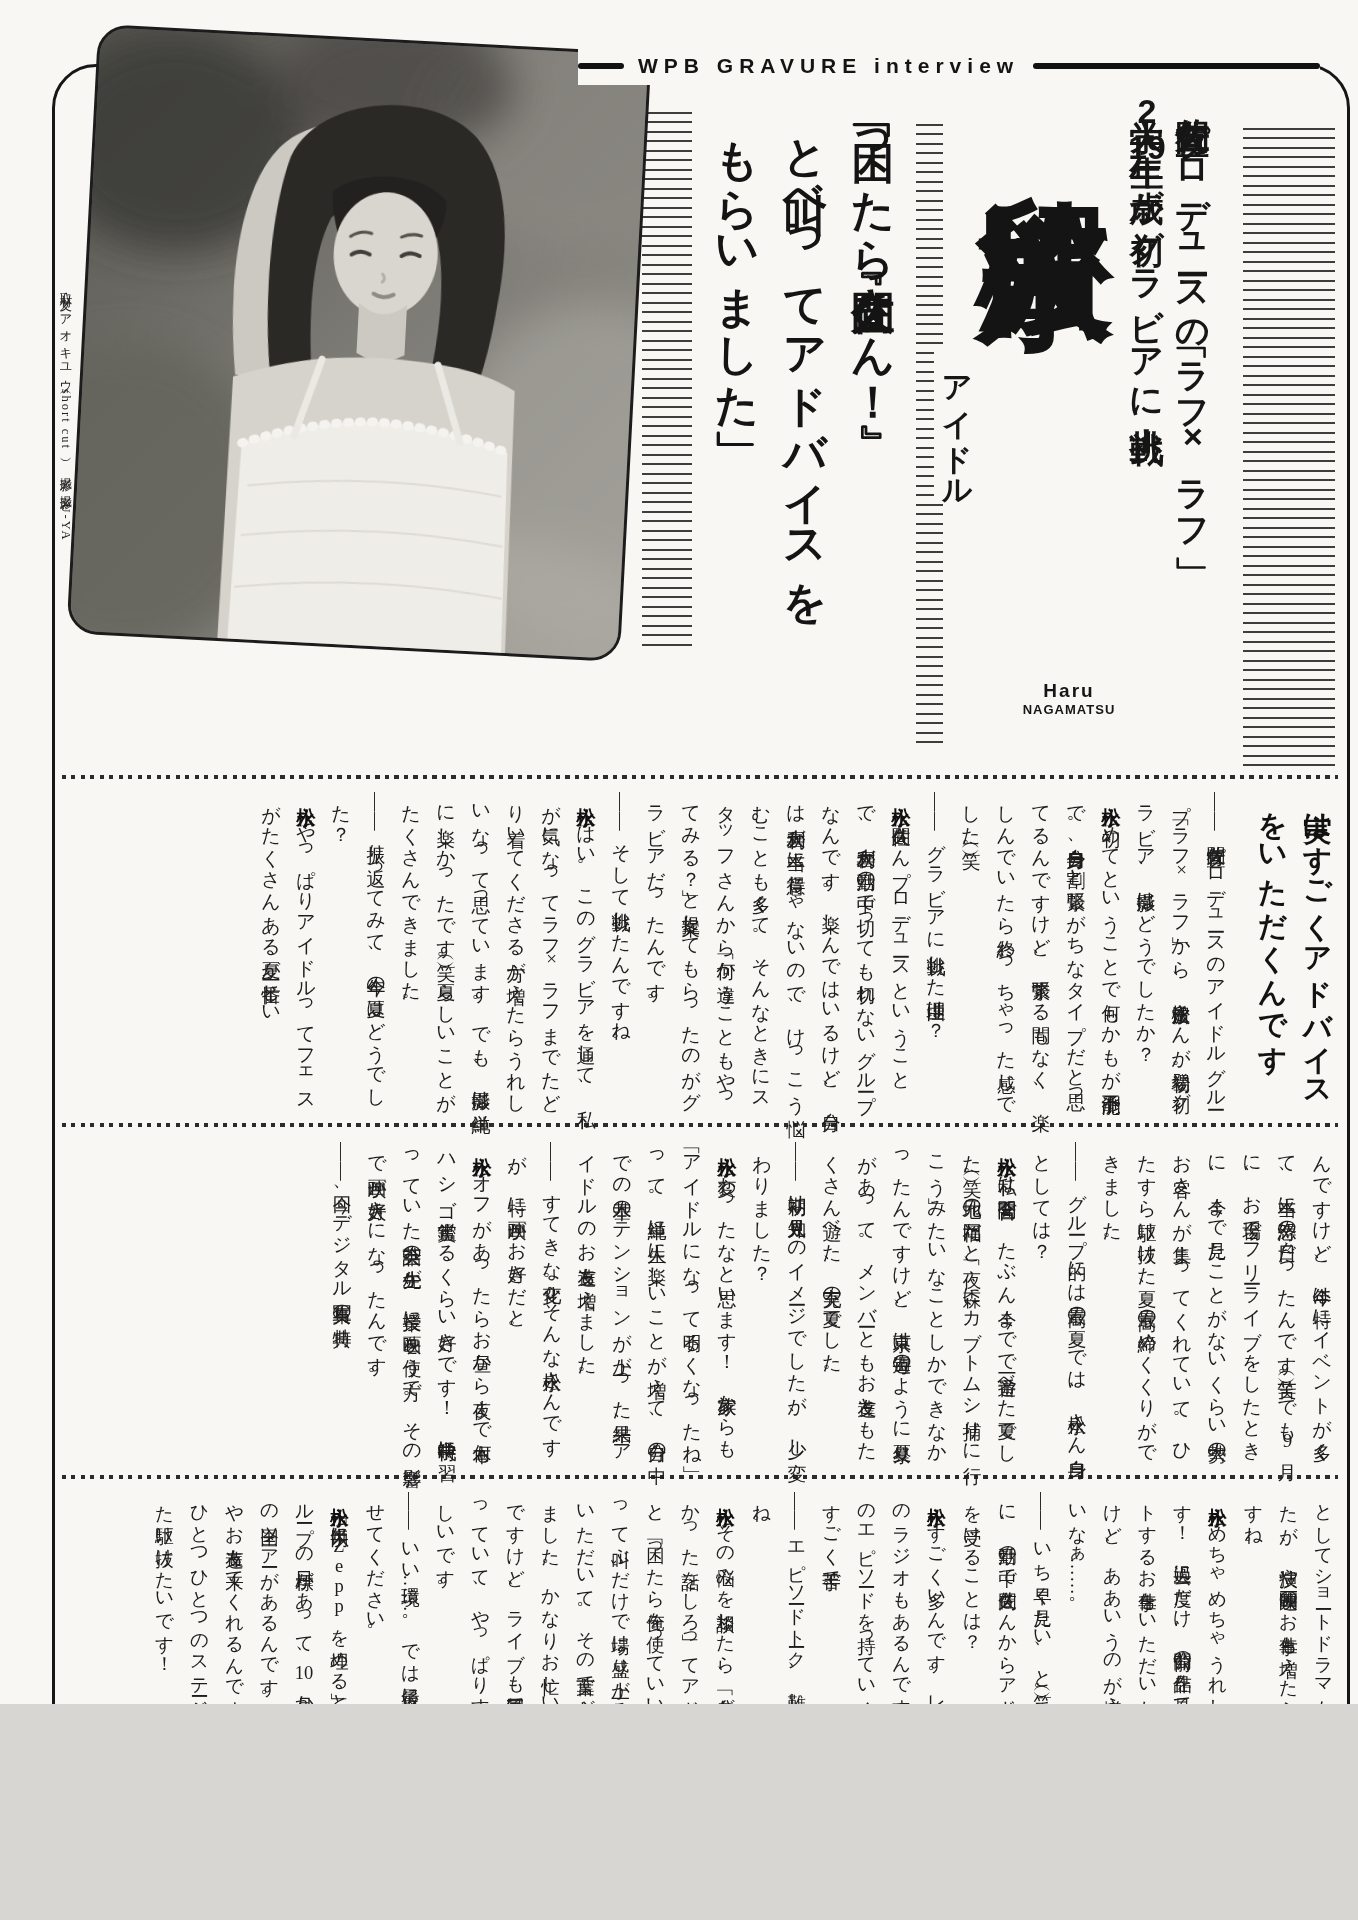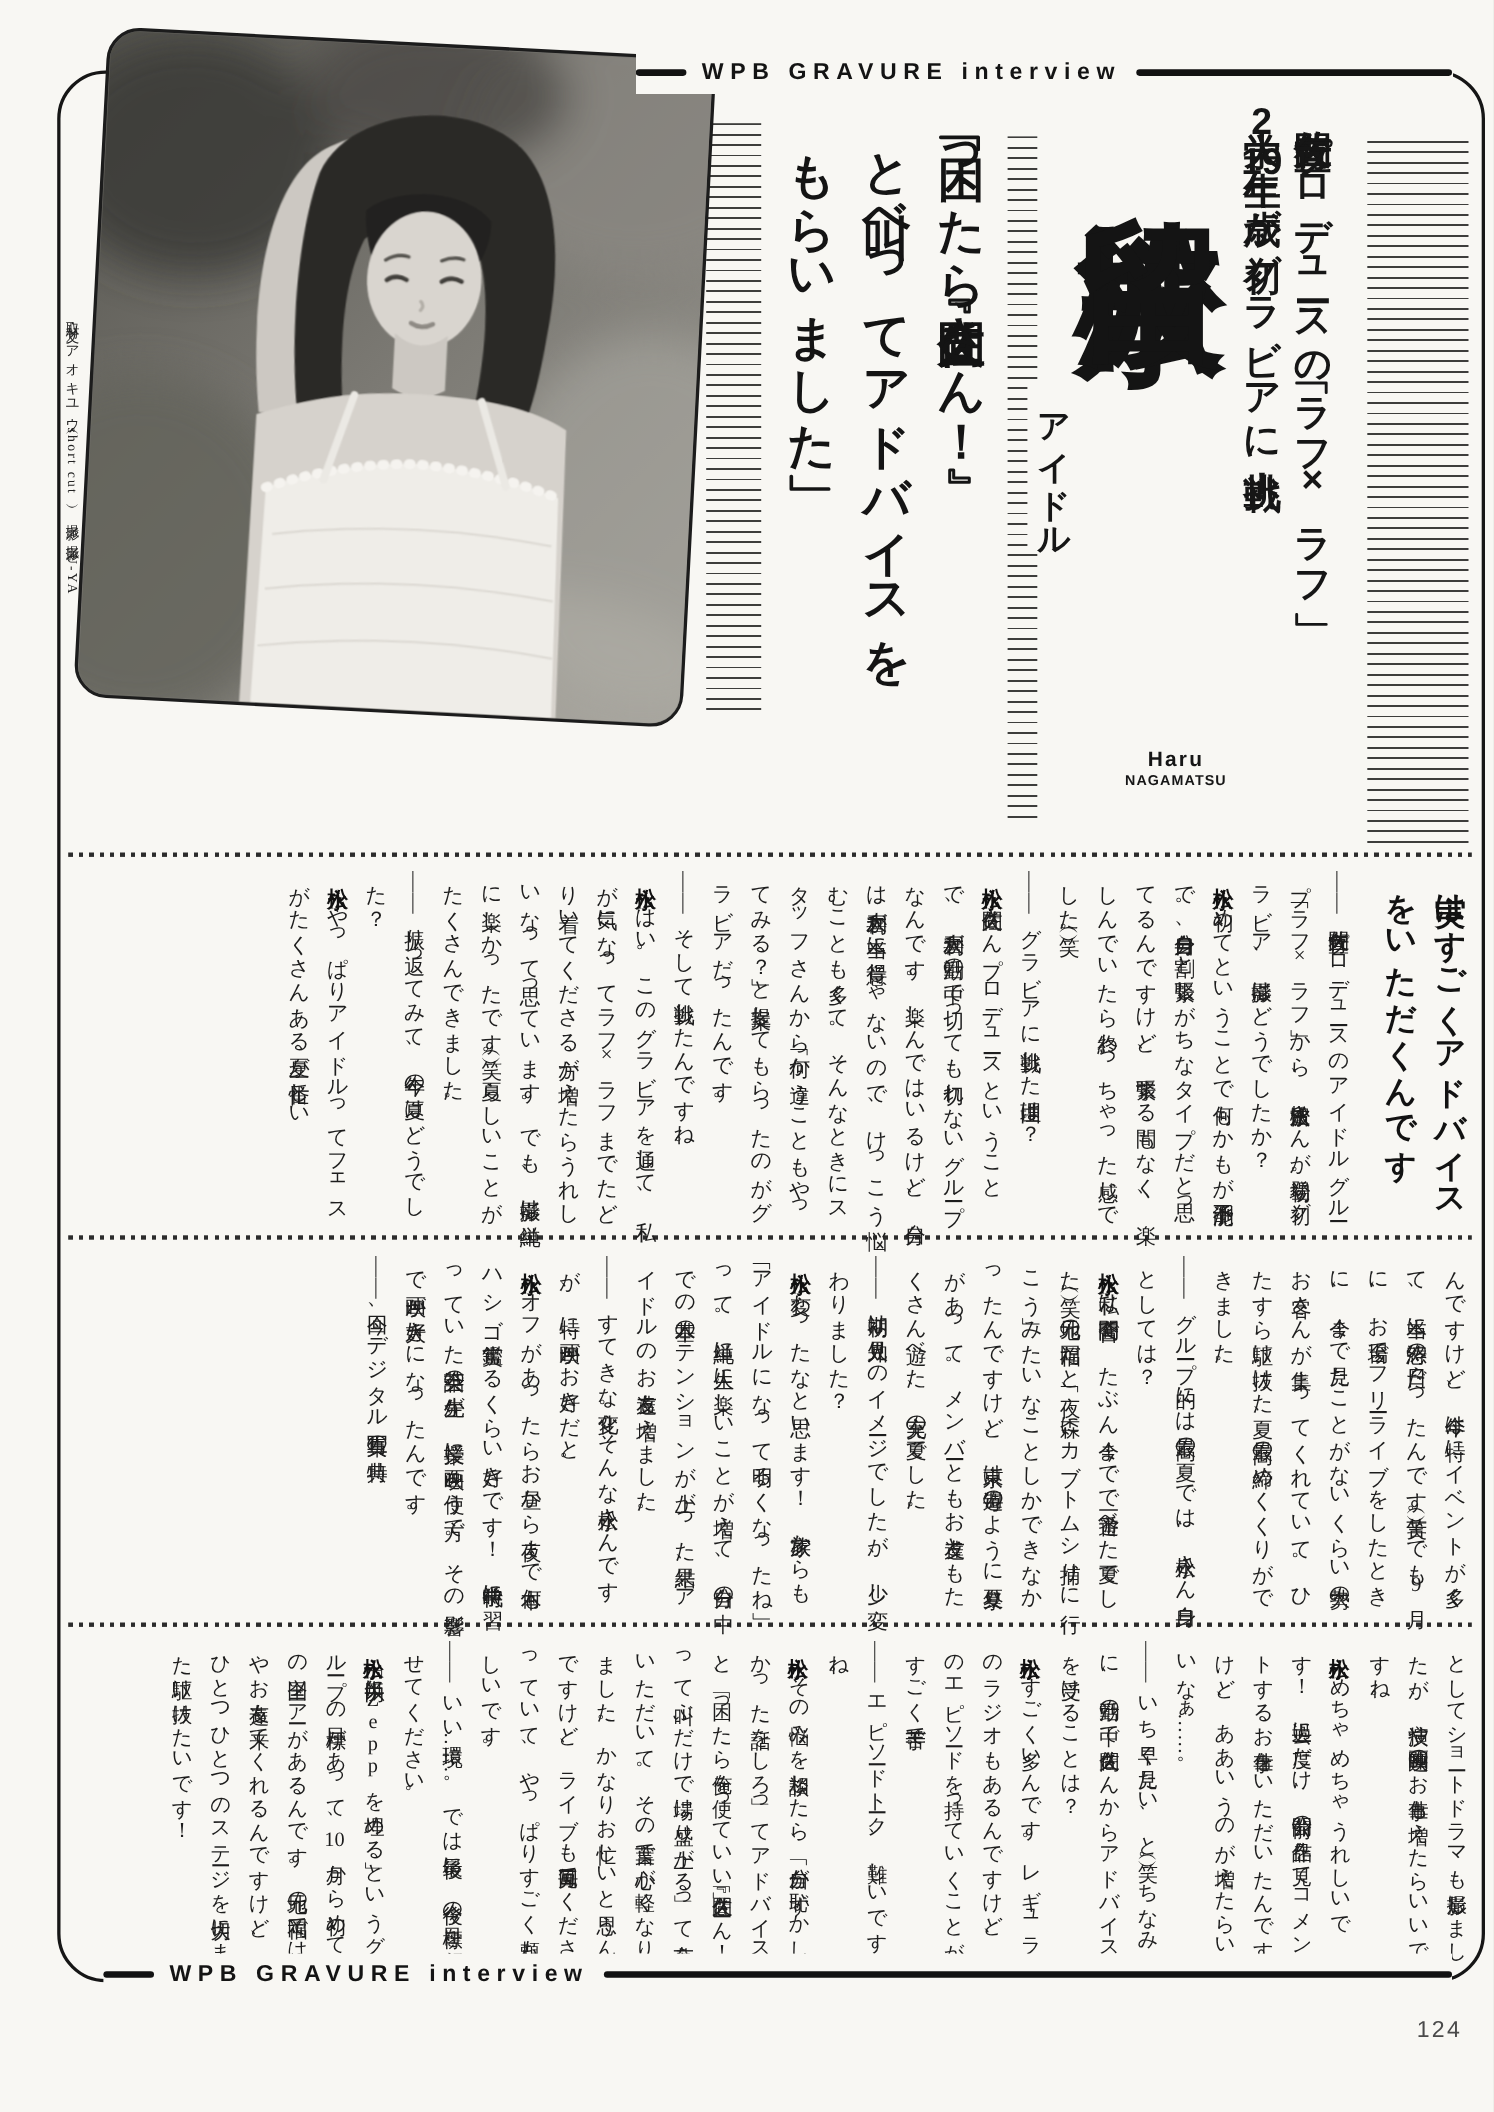--- a/index.html
+++ b/index.html
@@ -1,17 +1,17 @@
 <!DOCTYPE html>
 <html><head>
 <meta charset="utf-8">
 <style>
   html,body{margin:0;padding:0;}
   body{width:1358px;height:1920px;background:#d8d6d2;font-family:"Liberation Serif","DejaVu Serif",serif;}
-  #page{position:relative;width:1358px;height:1920px;background:#f8f7f3;overflow:hidden;color:#1b1b1b;}
+  #page{position:relative;width:1358px;height:1704px;background:#f8f7f3;overflow:hidden;color:#1b1b1b;}
 
   .v{writing-mode:vertical-rl;text-orientation:mixed;}
   .tcy{text-combine-upright:all;}
   .lat{text-orientation:upright;letter-spacing:0;}
 
   
   .frame{position:absolute;left:52px;top:64px;width:1292px;height:1732px;
          border:3px solid #161616;border-radius:44px;background:transparent;}
 
   

